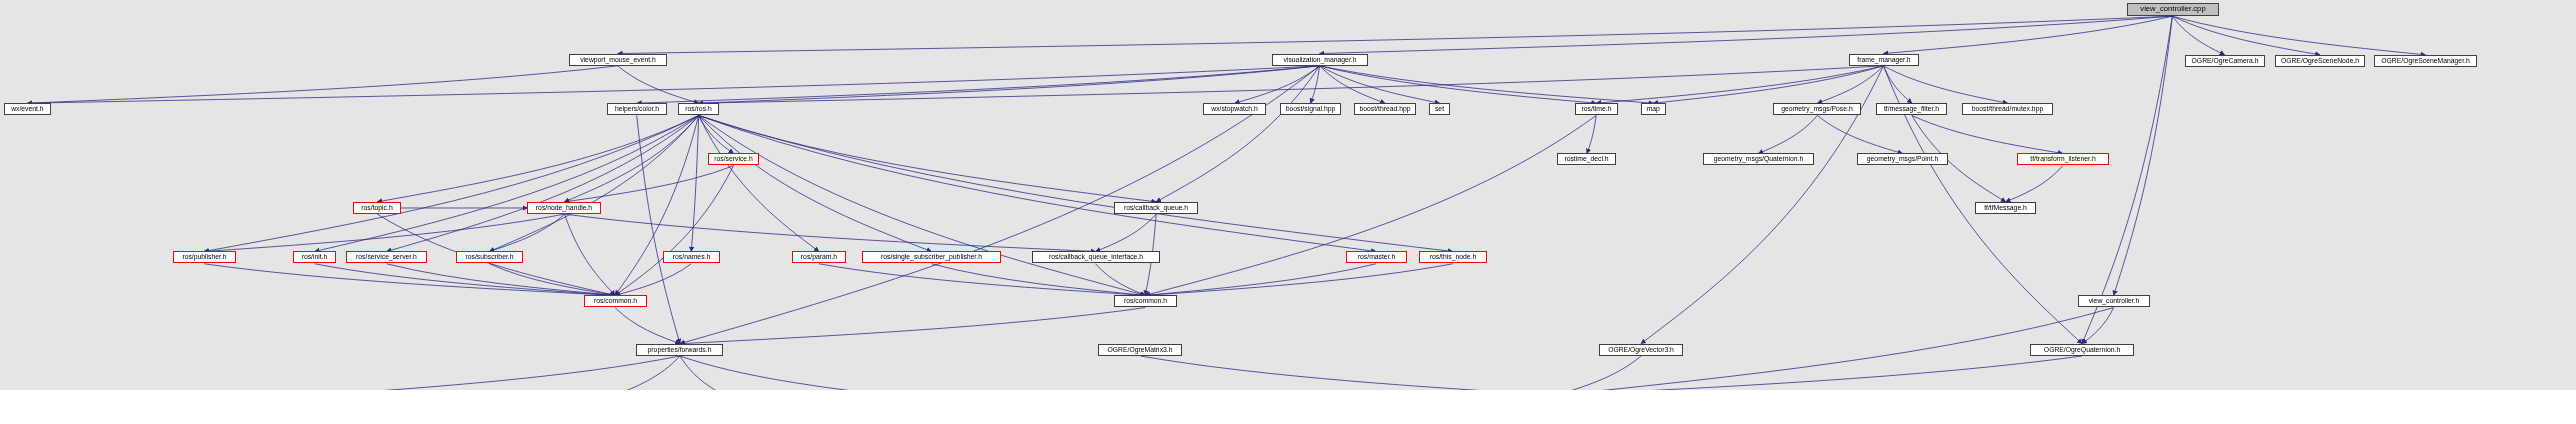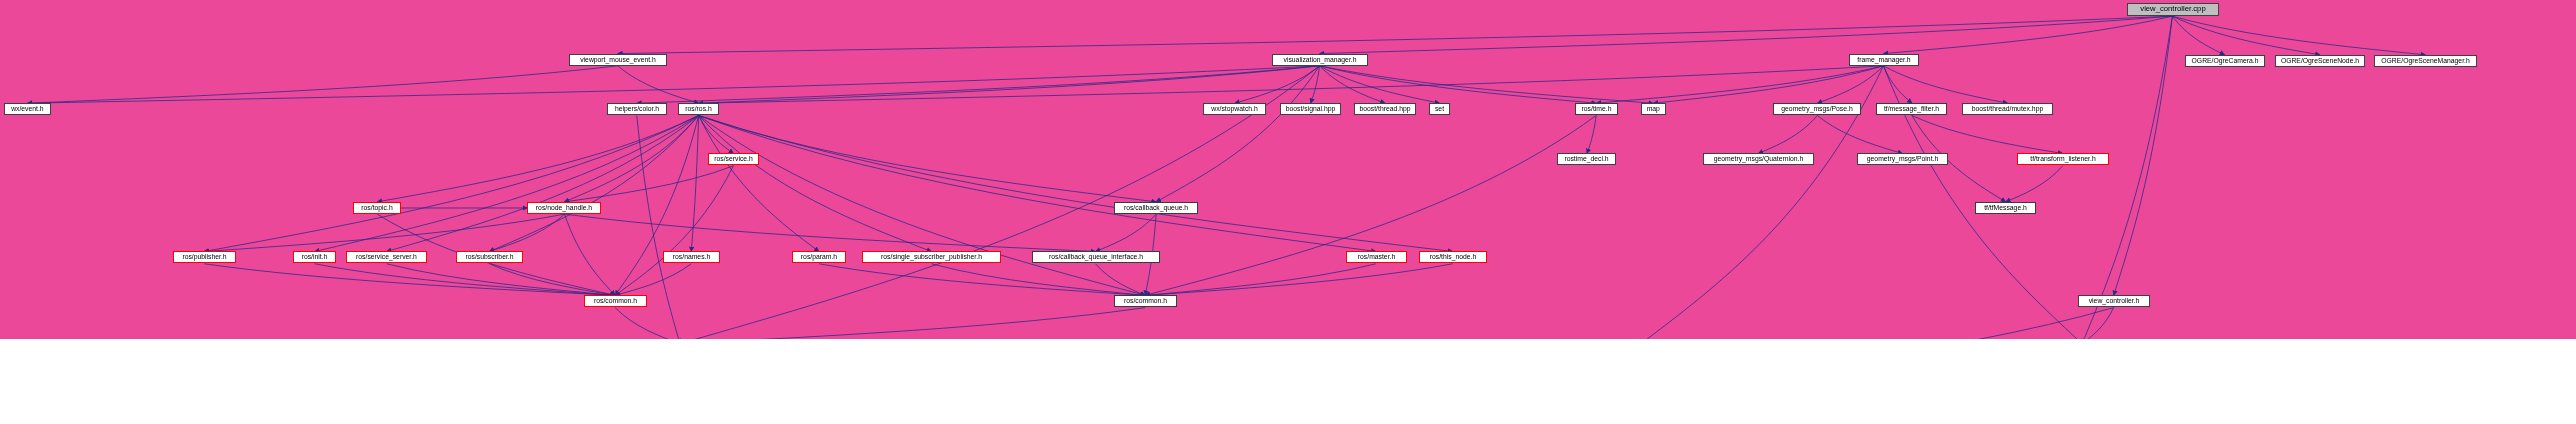--- a/index.html
+++ b/index.html
@@ -1,21 +1,21 @@
 <!DOCTYPE html>
 <html style="font-size:10.3px"><head>
 <meta charset="utf-8">
 <title>view_controller.cpp include dependency graph</title>
 <style>
   html,body{margin:0;padding:0;background:#ffffff;}
   #graph{
     position:relative;
     width:2576px;
-    height:339px;
-    background:#ec4899;
+    height:390px;
+    background:#e5e5e5;
     font-family:"Liberation Sans","DejaVu Sans",sans-serif;
     overflow:hidden;
   }
   #edges{position:absolute;left:0;top:0;width:2576px;height:425px;}
   .node{
     position:absolute;
     box-sizing:border-box;
     display:flex;
     align-items:center;
     justify-content:center;

